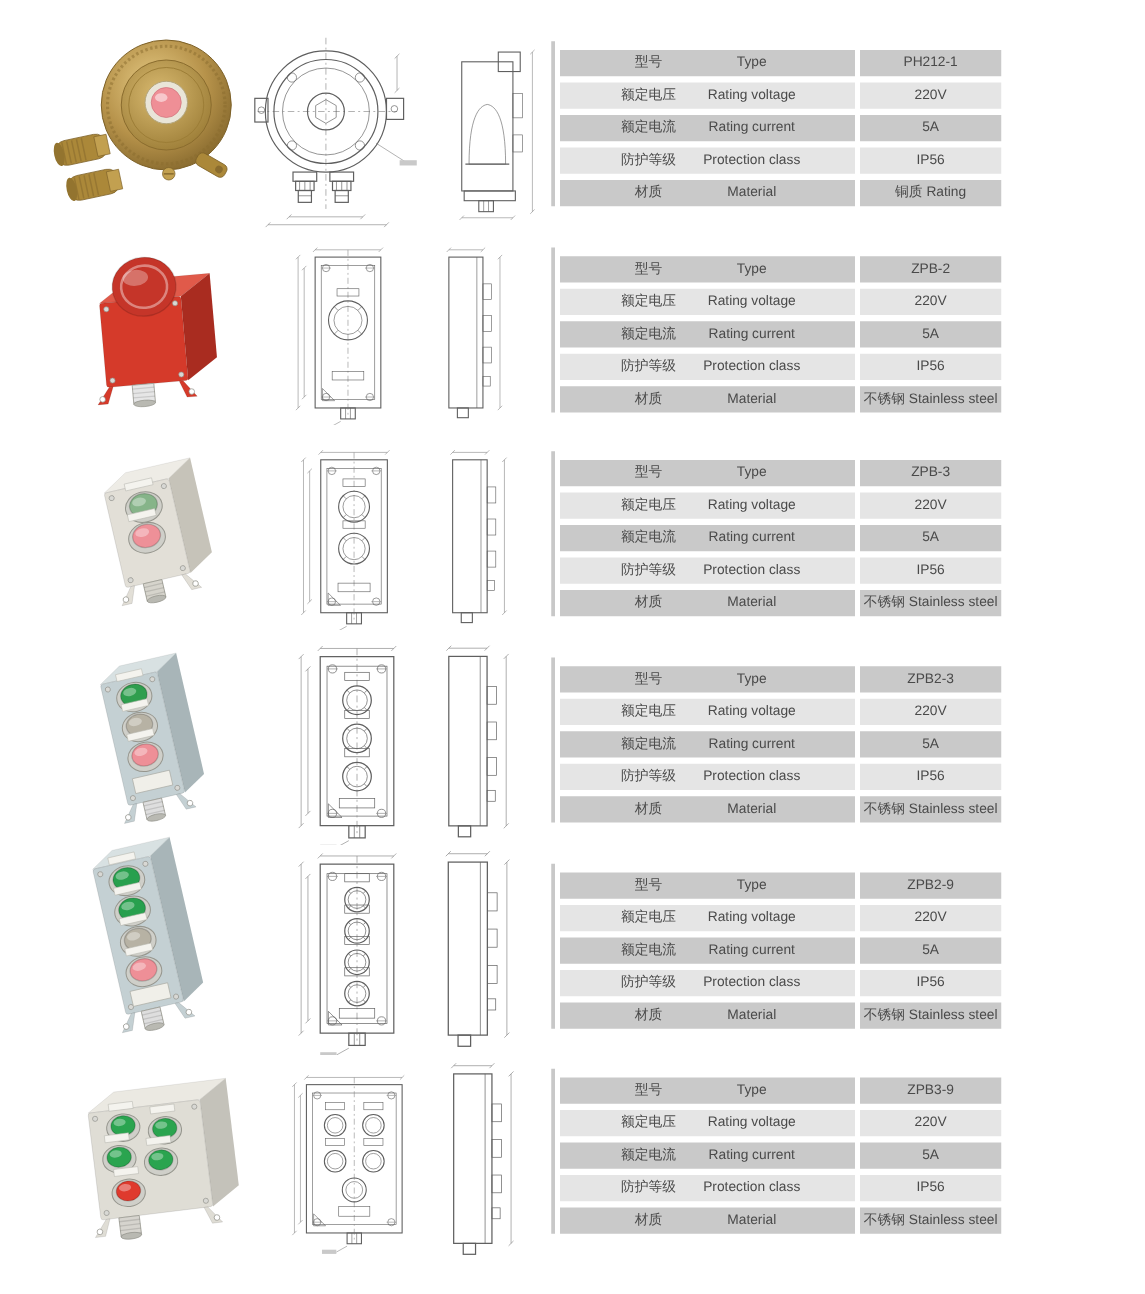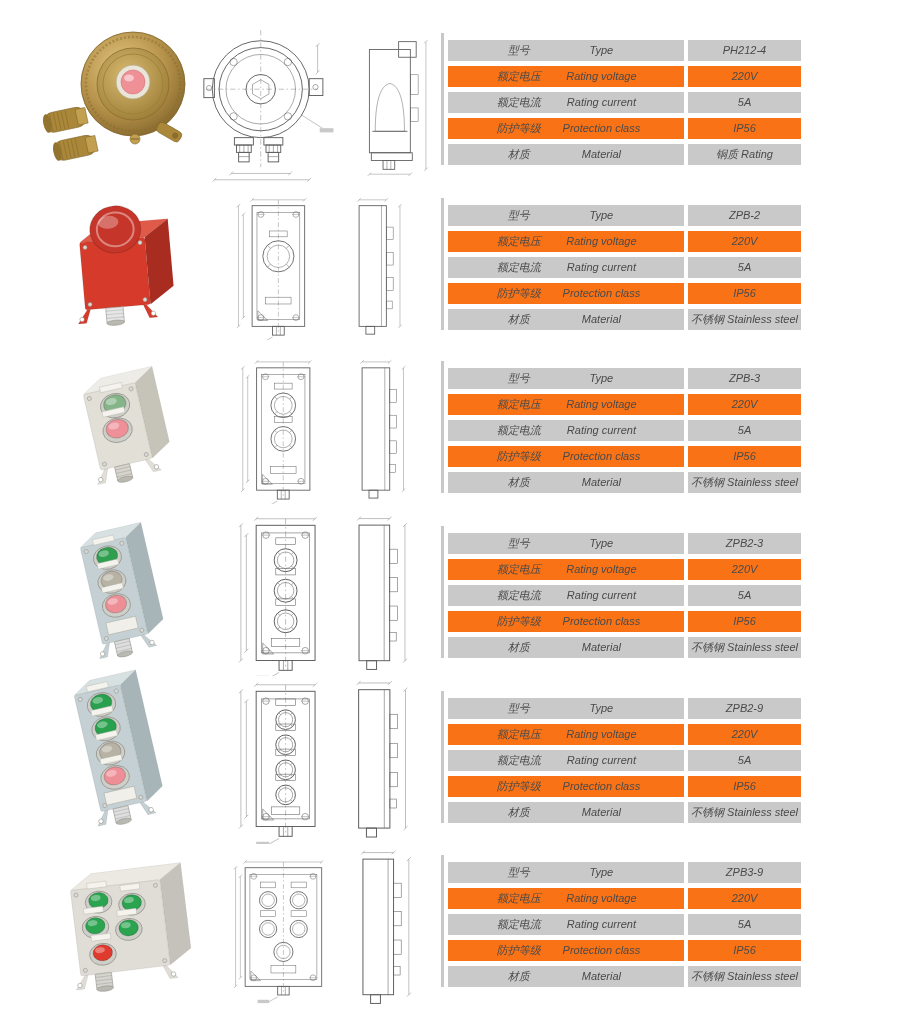--- a/index.html
+++ b/index.html
@@ -3,27 +3,27 @@
 <meta charset="utf-8">
 <style>
   html,body{margin:0;padding:0;background:#ffffff;}
   #page{position:relative;width:916px;height:1035px;background:#ffffff;overflow:hidden;
         font-family:"Liberation Sans", sans-serif;}
   .photo-slot,.drawing-slot{position:absolute;}
   .drawing-slot{display:flex;gap:4px;align-items:stretch;}
   .spec-table{position:absolute;left:441px;width:368px;height:132px;}
   .vbar{position:absolute;left:0;top:0;width:3px;height:132px;background:#c8c8c8;}
   .rows{position:absolute;left:7px;top:7px;width:356px;display:flex;flex-direction:column;gap:5px;}
-  .trow{display:flex;gap:4px;height:21px;line-height:21px;font-size:11px;color:#4a4a4a;font-style:italic;}
+  .trow{display:flex;gap:4px;height:21px;line-height:21px;font-size:11px;color:#4a4a4a;}
   .lcell{position:relative;width:236px;}
   .lcell .cn{position:absolute;left:0;width:60%;text-align:center;white-space:nowrap;}
   .lcell .en{position:absolute;left:35%;width:60%;text-align:center;white-space:nowrap;}
   .vcell{width:113px;text-align:center;white-space:nowrap;}
   .dark .lcell,.dark .vcell{background:#c9c9c9;}
-  .light .lcell,.light .vcell{background:#f97316;}
+  .light .lcell,.light .vcell{background:#e5e5e5;}
   svg{display:block;}
 </style>
 </head>
 <body>
 
 <div id="page">
 
   <div class="photo-slot" style="left:38px;top:22px;width:165px;height:152px">
       <svg viewBox="0 0 165 152" width="100%" height="100%">
         <defs>
@@ -135,21 +135,21 @@
       </svg>
     </div>
   <div class="spec-table" style="top:33px">
     <div class="vbar"></div>
     <div class="rows">
       <div class="trow dark">
           <div class="lcell">
             <span class="cn">型号</span>
             <span class="en">Type</span>
           </div>
-          <div class="vcell">PH212-4</div>
+          <div class="vcell">PH212-1</div>
         </div>
       <div class="trow light">
           <div class="lcell">
             <span class="cn">额定电压</span>
             <span class="en">Rating voltage</span>
           </div>
           <div class="vcell">220V</div>
         </div>
       <div class="trow dark">
           <div class="lcell">

